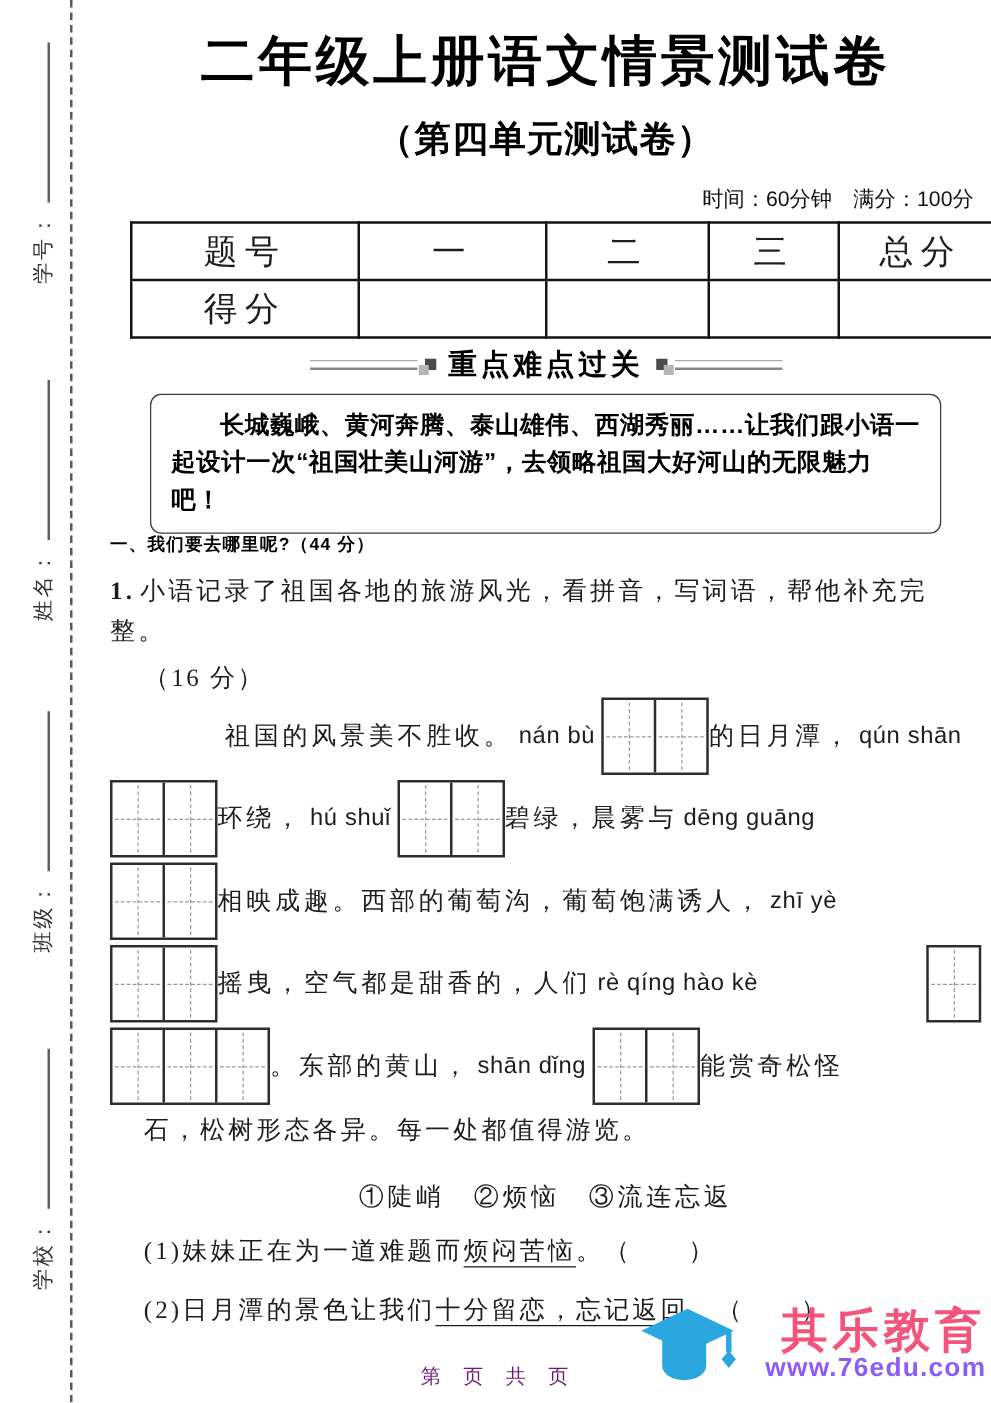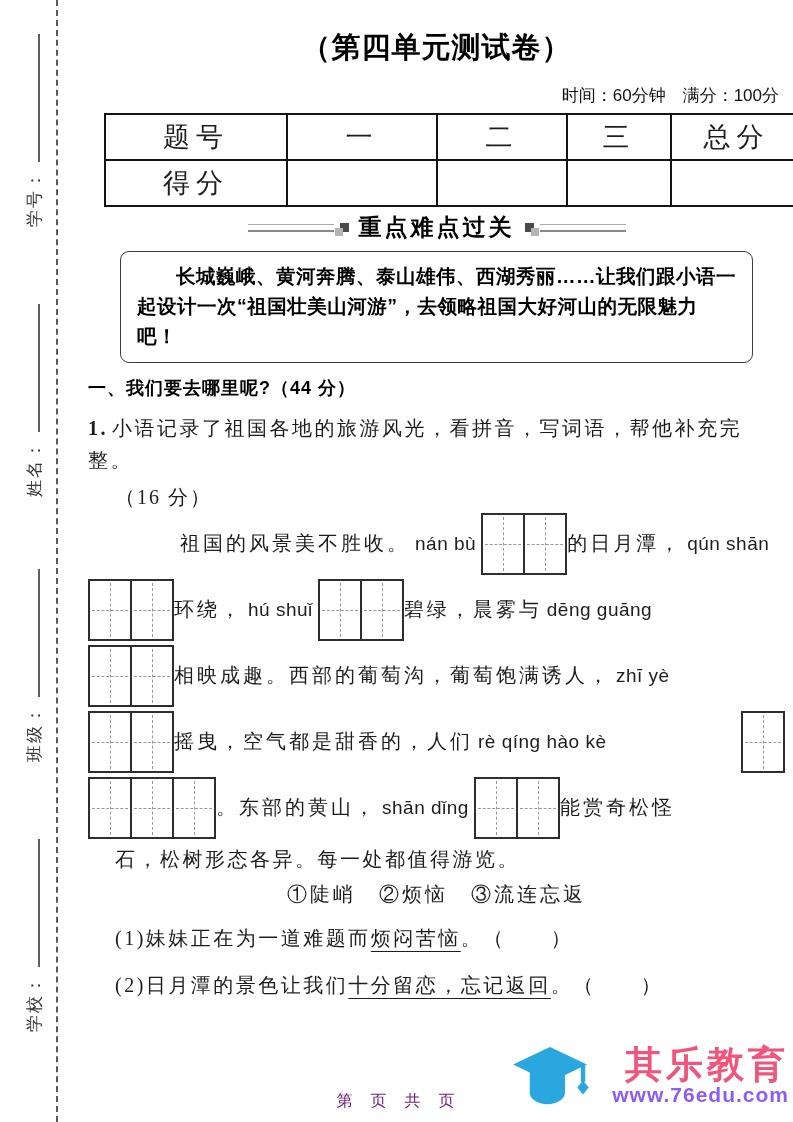--- a/index.html
+++ b/index.html
@@ -38,40 +38,40 @@
   .banner-title{font-family:"Liberation Sans","DejaVu Sans",sans-serif;font-weight:bold;
          font-size:23px;letter-spacing:3px;color:#000;padding:0 4px;}
 
   
   .intro-box{margin:8px 32px 0 32px;border:1.6px solid #3c3c3c;border-radius:9px;
          padding:9px 16px 10px 16px;font-family:"Liberation Sans","DejaVu Sans",sans-serif;
          font-weight:bold;font-size:19.5px;line-height:1.55;color:#000;letter-spacing:0.5px;}
   .intro-box .ln1{text-indent:2em;text-align:center;}
 
   
-  .sec-heading{margin-top:13px;font-family:"Liberation Sans","DejaVu Sans",sans-serif;
-         font-weight:bold;font-size:18px;color:#000;letter-spacing:1px;}
+  .sec-heading{font-family:"Liberation Sans","DejaVu Sans",sans-serif;
+         font-weight:bold;font-size:14px;color:#000;letter-spacing:1px;}
   .q-para{margin-top:12px;font-size:20px;line-height:1.6;letter-spacing:2.5px;}
   .qnum{font-weight:bold;font-family:"Liberation Serif","DejaVu Serif",serif;margin-right:4px;}
   .q-indent{padding-left:27px;}
   .score-note{margin-top:8px;padding-left:27px;font-size:20px;letter-spacing:2px;}
 
   .kai{font-family:"Liberation Serif","DejaVu Serif",serif;}
   .pinyin{font-family:"Liberation Sans","DejaVu Sans",sans-serif;font-size:19px;letter-spacing:0.5px;margin:0 5px;}
 
   
   .fill-line{display:flex;align-items:center;min-height:66px;font-size:20px;letter-spacing:3px;white-space:nowrap;}
   .wbox{display:inline-flex;border:2px solid #2e2e2e;background:#fff;flex:0 0 auto;}
   .wcell{width:40px;height:58px;position:relative;border-right:2px solid #2e2e2e;}
   .wcell:last-child{border-right:none;}
   .wcell::before{content:"";position:absolute;left:50%;top:2px;bottom:2px;border-left:1.3px dashed #9a9a9a;}
   .wcell::after{content:"";position:absolute;top:50%;left:2px;right:2px;border-top:1.3px dashed #9a9a9a;}
   .spacer{flex:1 1 auto;}
 
-  .options-line{margin-top:6px;text-align:center;font-size:20px;letter-spacing:3px;}
+  .options-line{margin-top:24px;text-align:center;font-size:20px;letter-spacing:3px;}
   .q-item{margin-top:13px;font-size:20px;letter-spacing:2.5px;line-height:1.7;}
   .u{text-decoration:underline;text-underline-offset:6px;text-decoration-thickness:1.4px;}
 
   
   .footer{position:absolute;left:0;right:0;bottom:10px;text-align:center;
          font-size:16px;letter-spacing:2px;word-spacing:10px;color:#701a75;}
   .logo{position:absolute;right:4px;bottom:8px;display:flex;align-items:center;gap:18px;}
   .logo-text{display:flex;flex-direction:column;align-items:flex-end;line-height:1.05;}
   .logo-name{font-family:"Liberation Sans","DejaVu Sans",sans-serif;font-weight:bold;font-size:37px;letter-spacing:4px;}
   .logo-url{font-family:"Liberation Sans","DejaVu Sans",sans-serif;font-weight:bold;font-size:21px;letter-spacing:1px;}
@@ -95,20 +95,21 @@
     <span class="m-label">班级：</span>
     <span class="m-line"></span>
   </div>
   <div class="margin-group" style="top:942px;">
     <span class="m-label">学校：</span>
     <span class="m-line"></span>
   </div>
 
   <div class="content">
 
+    <h1 class="title">二年级上册语文情景测试卷</h1>
     <div class="subtitle">（第四单元测试卷）</div>
     <div class="info-line">时间：60分钟　满分：100分</div>
 
     <table class="score">
       <tbody>
           <tr>
         <th class="c0">题号</th>
         <th class="c1">一</th>
         <th class="c2">二</th>
         <th class="c3">三</th>

